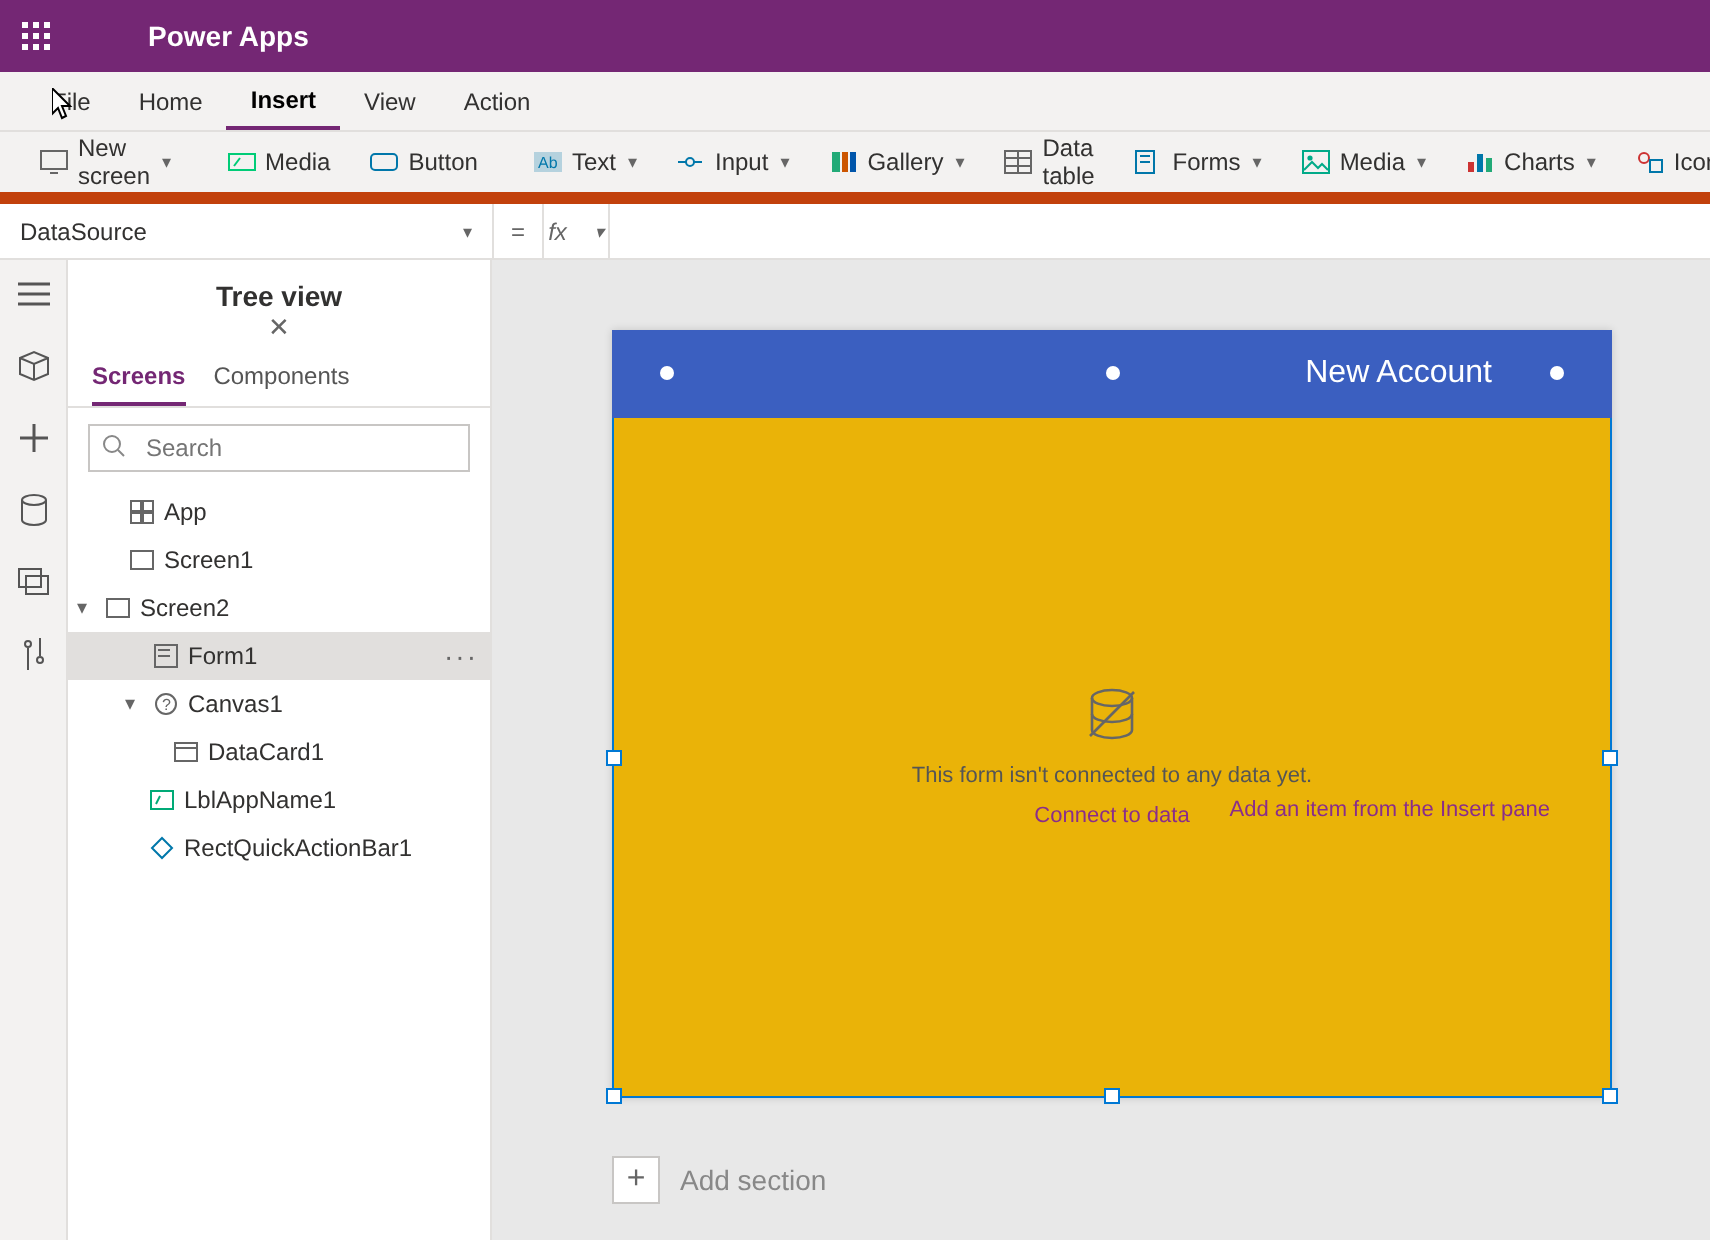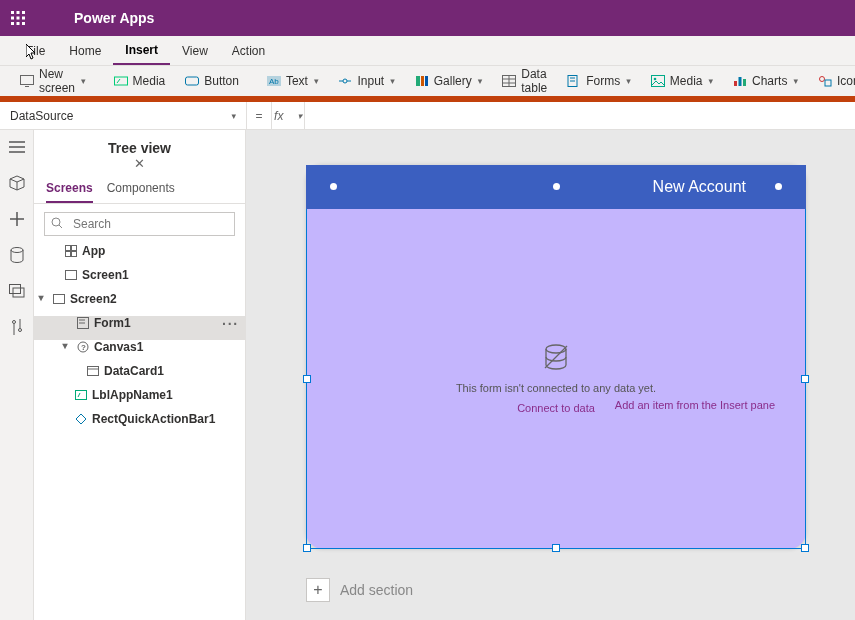--- a/index.html
+++ b/index.html
@@ -35,32 +35,32 @@
   .sidebar-hdr { display: flex; align-items: center; justify-content: space-between; padding: 10px 12px 4px; flex-direction: column; }
   .sidebar-title { font-size: 14px; font-weight: 600; }
   .close-x { cursor: pointer; color: #666; font-size: 13px; }
   .sidebar-tabs { display: flex; gap: 14px; padding: 0 12px; border-bottom: 1px solid #e1dfdd; }
   .sidebar-tab { padding: 6px 0; font-size: 12px; cursor: pointer; color: #555; }
   .sidebar-tab.active { border-bottom: 2px solid #742774; color: #742774; font-weight: 600; }
   .search-wrap { padding: 8px 10px; }
   .search-box { display: flex; align-items: center; gap: 10px; border: 1px solid #c8c6c4; height: 24px; padding: 0 6px; }
   .search-box input { border: none; outline: none; flex: 1; font-size: 12px; }
   .tree { overflow-y: auto; flex: 1; }
-  .tree-row { display: flex; align-items: flex-start; height: 24px; font-size: 12px; cursor: pointer; padding-right: 6px; font-weight: bold; }
+  .tree-row { display: flex; align-items: center; height: 24px; font-size: 12px; cursor: pointer; padding-right: 6px; }
   .tree-row.selected { background: #e1dfdd; }
   .tree-row .exp { width: 14px; text-align: center; color: #666; font-size: 10px; }
   .tree-row .ticon { width: 14px; height: 14px; margin: 0 4px; display:flex; align-items:center; justify-content:center; color:#555;}
   .tree-row .more { margin-left: auto; color: #666; font-size: 14px; letter-spacing: 1px; }
   .ind1 { padding-left: 12px; }
   .ind2 { padding-left: 24px; }
   .ind3 { padding-left: 36px; }
   .ind4 { padding-left: 48px; }
 
   .canvas-area { flex: 1; background: #e8e8e8; position: relative; overflow: hidden; }
-  .screen-card { position: absolute; left: 60px; top: 35px; width: 500px; background: #c4b5fd; box-shadow: 0 0 4px rgba(0,0,0,.15); border-radius: 17px; }
+  .screen-card { position: absolute; left: 60px; top: 35px; width: 500px; background: #eab308; box-shadow: 0 0 4px rgba(0,0,0,.15); }
   .screen-header { height: 44px; background: #3b5fc0; color: #fff; display: flex; align-items: center; justify-content: center; font-size: 16px; position: relative; }
   .sel-dot { width: 7px; height: 7px; background: #fff; border-radius: 50%; position: absolute; }
   .screen-body { height: 340px; border-left: 1px solid #0078d4; border-right: 1px solid #0078d4; border-bottom: 1px solid #0078d4; position: relative; display: flex; flex-direction: column; align-items: center; justify-content: center; }
   .sel-handle { width: 8px; height: 8px; background: #fff; border: 1px solid #0078d4; position: absolute; }
   .db-icon { color: #666; margin-bottom: 8px; }
   .empty-msg { font-size: 11px; color: #555; }
   .link-text { font-size: 11px; color: #8a2d8a; cursor: pointer; margin-top: 8px; }
   .link-text2 { position: absolute; right: 30px; top: 56%; font-size: 11px; color: #8a2d8a; cursor: pointer; text-align: right; }
   .add-section { position: absolute; left: 60px; bottom: 18px; display: flex; align-items: center; gap: 10px; color: #888; font-size: 14px; }
   .add-box { width: 24px; height: 24px; border: 1px solid #c8c6c4; background:#fff; display: flex; align-items: center; justify-content: center; font-size: 16px; color: #666; cursor: pointer; }

